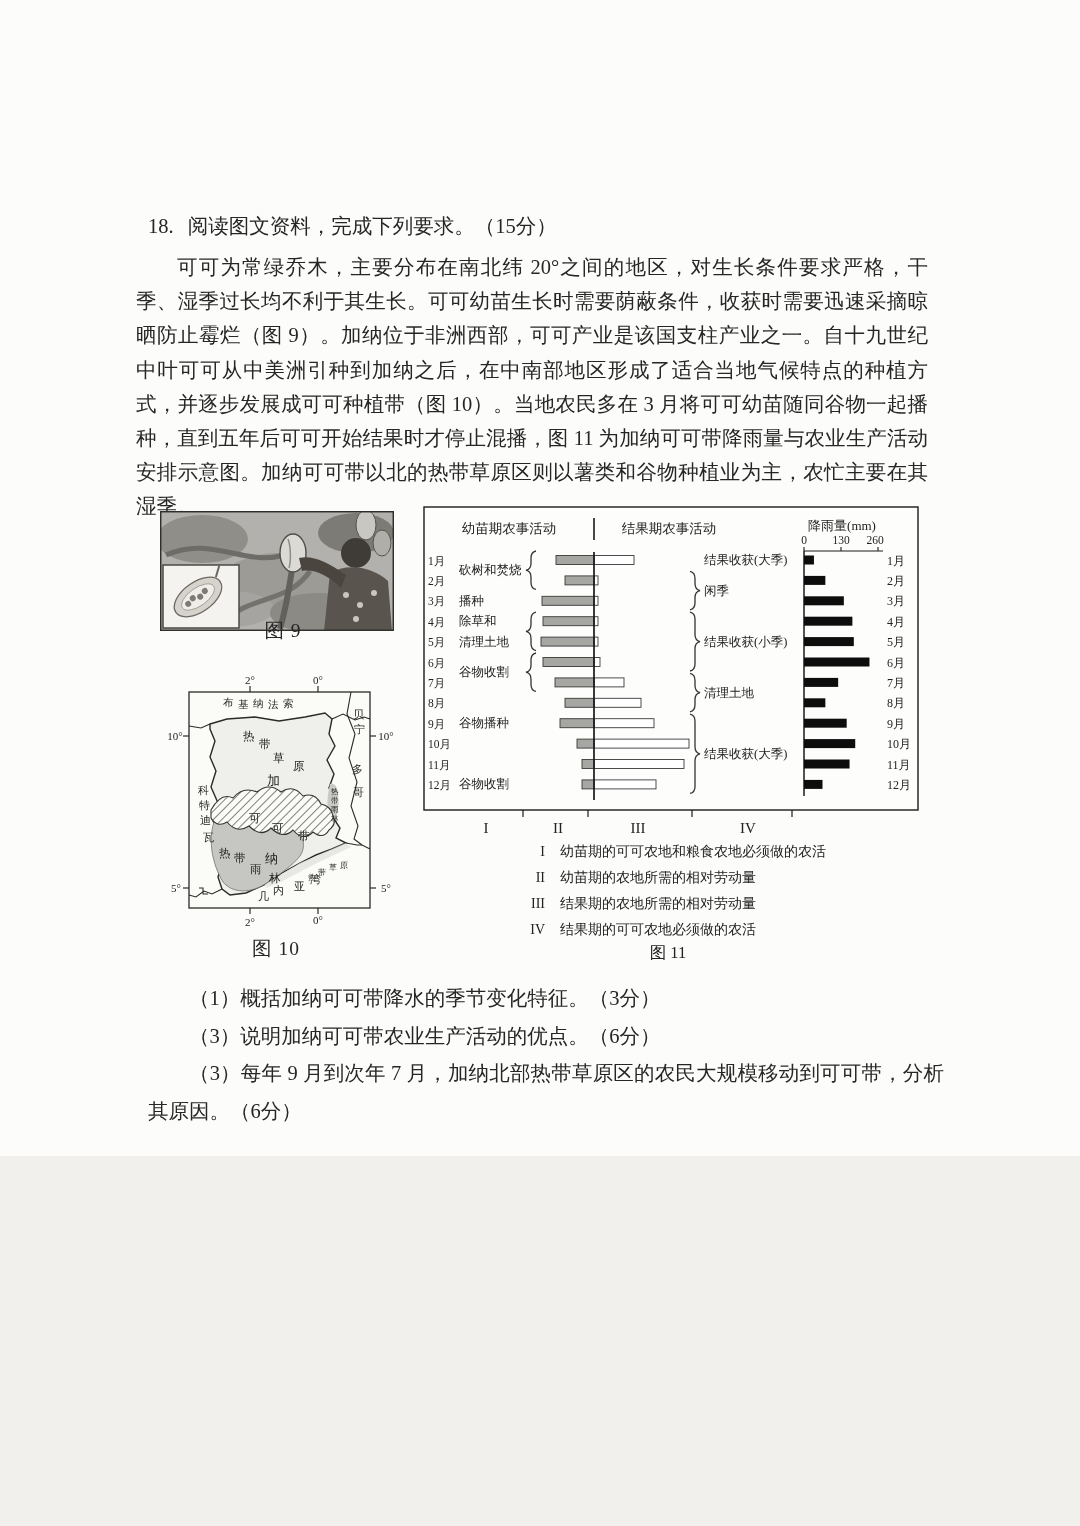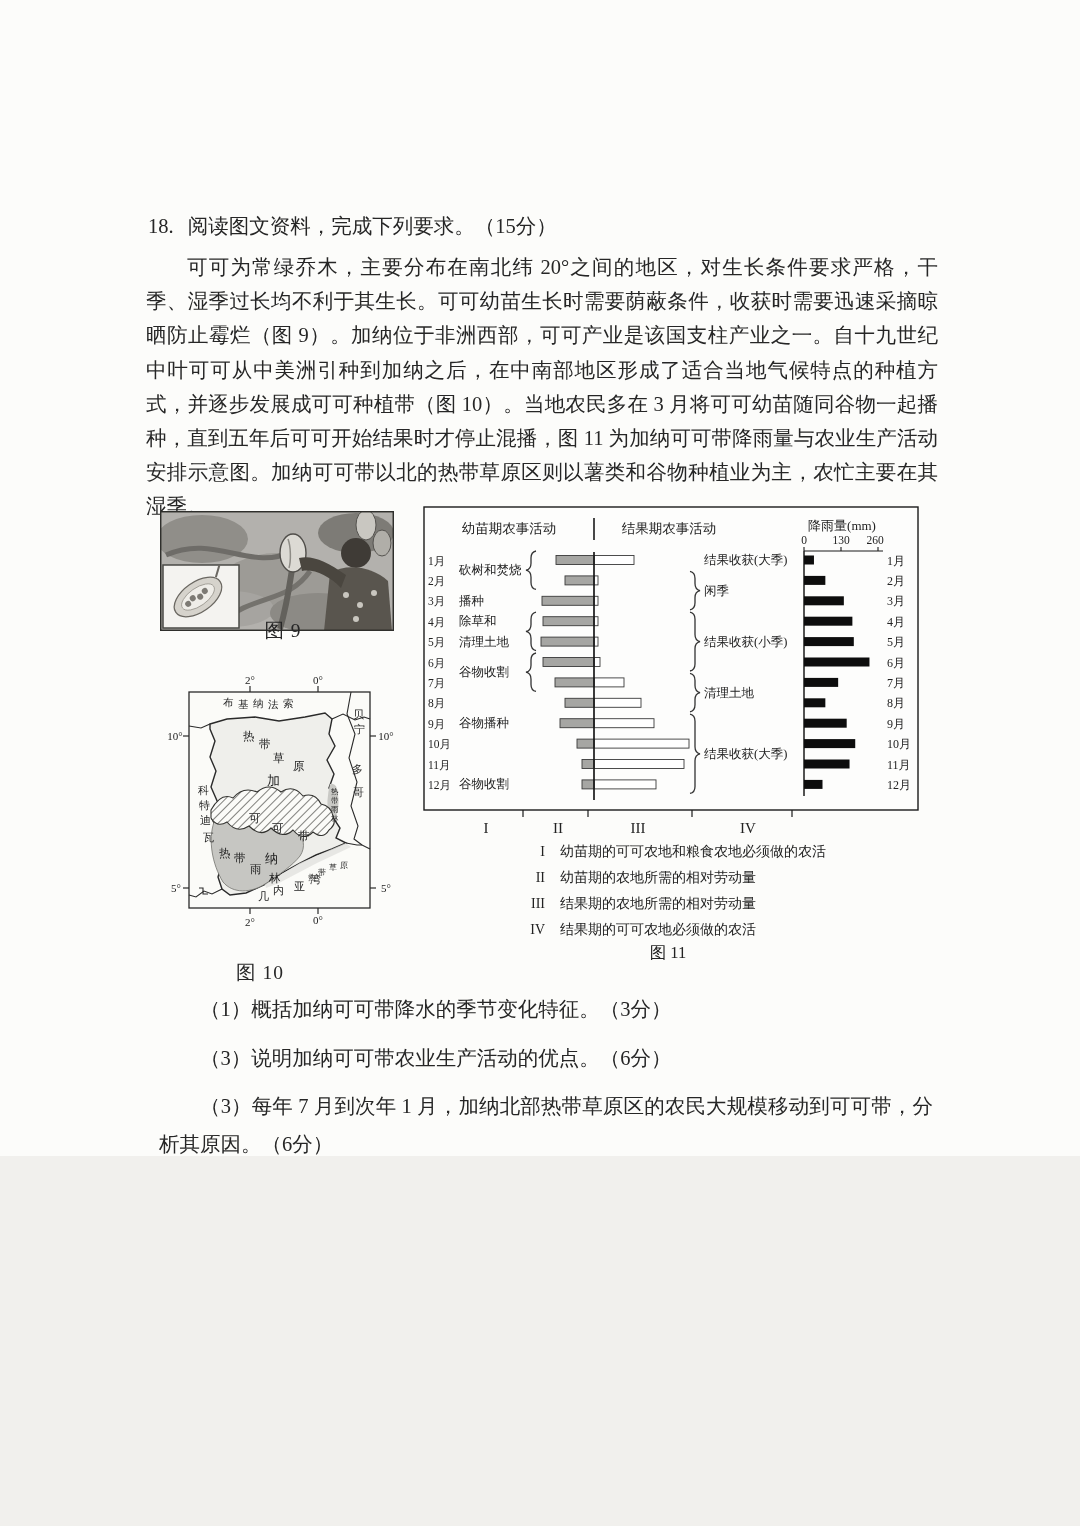--- a/index.html
+++ b/index.html
@@ -5,23 +5,23 @@
   html,body{margin:0;padding:0;}
   body{
     width:1080px;height:1526px;position:relative;
     background:#f1f0ed;
     font-family:"Liberation Serif","DejaVu Serif",serif;
     color:#262626;
   }
   .page{position:absolute;left:0;top:0;width:1080px;height:1156px;background:#fcfcfa;overflow:hidden;}
   .qhead{position:absolute;left:148px;top:212px;width:810px;font-size:20.5px;}
   .qhead .qnum{margin-right:14px;}
-  .passage{position:absolute;left:146px;top:250px;width:792px;font-size:20.5px;line-height:34.2px;text-align:justify;text-indent:2em;margin:0;}
+  .passage{position:absolute;left:136px;top:250px;width:792px;font-size:20.5px;line-height:34.2px;text-align:justify;text-indent:2em;margin:0;}
   .subqs{position:absolute;left:148px;top:980px;width:796px;font-size:20.5px;line-height:37.6px;}
-  .subqs p{margin:11px;text-indent:2em;text-align:justify;}
+  .subqs p{margin:0;text-indent:2em;text-align:justify;}
   .figcap{position:absolute;font-size:19.5px;text-align:center;letter-spacing:1px;}
   .footer{position:absolute;left:0;top:1334px;width:1080px;text-align:left;font-size:19.5px;letter-spacing:1px;}
   svg{font-family:"Liberation Serif","DejaVu Serif",serif;}
   svg text{fill:#222;}
   .map-label{fill:#1f1f1f;}
 </style>
 </head>
 <body>
 
 <div class="page">
@@ -132,21 +132,21 @@
       <text x="85" y="12" text-anchor="middle">2°</text>
       <text x="153" y="12" text-anchor="middle">0°</text>
       <text x="10" y="68" text-anchor="middle">10°</text>
       <text x="221" y="68" text-anchor="middle">10°</text>
       <text x="11" y="220" text-anchor="middle">5°</text>
       <text x="221" y="220" text-anchor="middle">5°</text>
       <text x="85" y="254" text-anchor="middle">2°</text>
       <text x="153" y="252" text-anchor="middle">0°</text>
     </g>
   </svg>
-  <div class="figcap" style="left:160px;top:935px;width:200px;margin-top:24px;">图 10</div>
+  <div class="figcap" style="left:176px;top:935px;width:200px;">图 10</div>
 
   <svg id="fig11-svg" style="position:absolute;left:423px;top:506px;" width="497" height="462" viewBox="0 0 497 462">
       <rect x="1" y="1" width="494" height="303" fill="#fdfdfc" stroke="#1a1a1a" stroke-width="1.4"></rect>
       <text x="86" y="27" font-size="13.5" text-anchor="middle" fill="#1e1e1e">幼苗期农事活动</text>
       <line x1="171" y1="12" x2="171" y2="34" stroke="#1a1a1a" stroke-width="1.6"></line>
       <text x="246" y="27" font-size="13.5" text-anchor="middle" fill="#1e1e1e">结果期农事活动</text>
       <text x="419" y="24" font-size="13" text-anchor="middle" fill="#1e1e1e">降雨量(mm)</text>
       <text x="381" y="38" font-size="11.5" text-anchor="middle" fill="#1e1e1e">0</text>
       <line x1="381" y1="41" x2="381" y2="45" stroke="#1a1a1a" stroke-width="1.1"></line>
       <text x="418" y="38" font-size="11.5" text-anchor="middle" fill="#1e1e1e">130</text>
@@ -250,17 +250,17 @@
       <text x="122" y="402" font-size="14" text-anchor="end" fill="#1e1e1e">III</text>
       <text x="137" y="402" font-size="14" text-anchor="start" fill="#1e1e1e">结果期的农地所需的相对劳动量</text>
       <text x="122" y="428" font-size="14" text-anchor="end" fill="#1e1e1e">IV</text>
       <text x="137" y="428" font-size="14" text-anchor="start" fill="#1e1e1e">结果期的可可农地必须做的农活</text>
       <text x="245" y="452" font-size="16.5" text-anchor="middle" fill="#1e1e1e">图 11</text>
     </svg>
 
   <div class="subqs">
     <p>（1）概括加纳可可带降水的季节变化特征。（3分）</p>
     <p>（3）说明加纳可可带农业生产活动的优点。（6分）</p>
-    <p>（3）每年 7 月到次年 1 月，加纳北部热带草原区的农民大规模移动到可可带，分析其原因。（6分）</p>
+    <p>（3）每年 9 月到次年 7 月，加纳北部热带草原区的农民大规模移动到可可带，分析其原因。（6分）</p>
   </div>
 
   <div class="footer">地理试题　第7页（共8页）</div>
 </div>
 
 </body></html>

